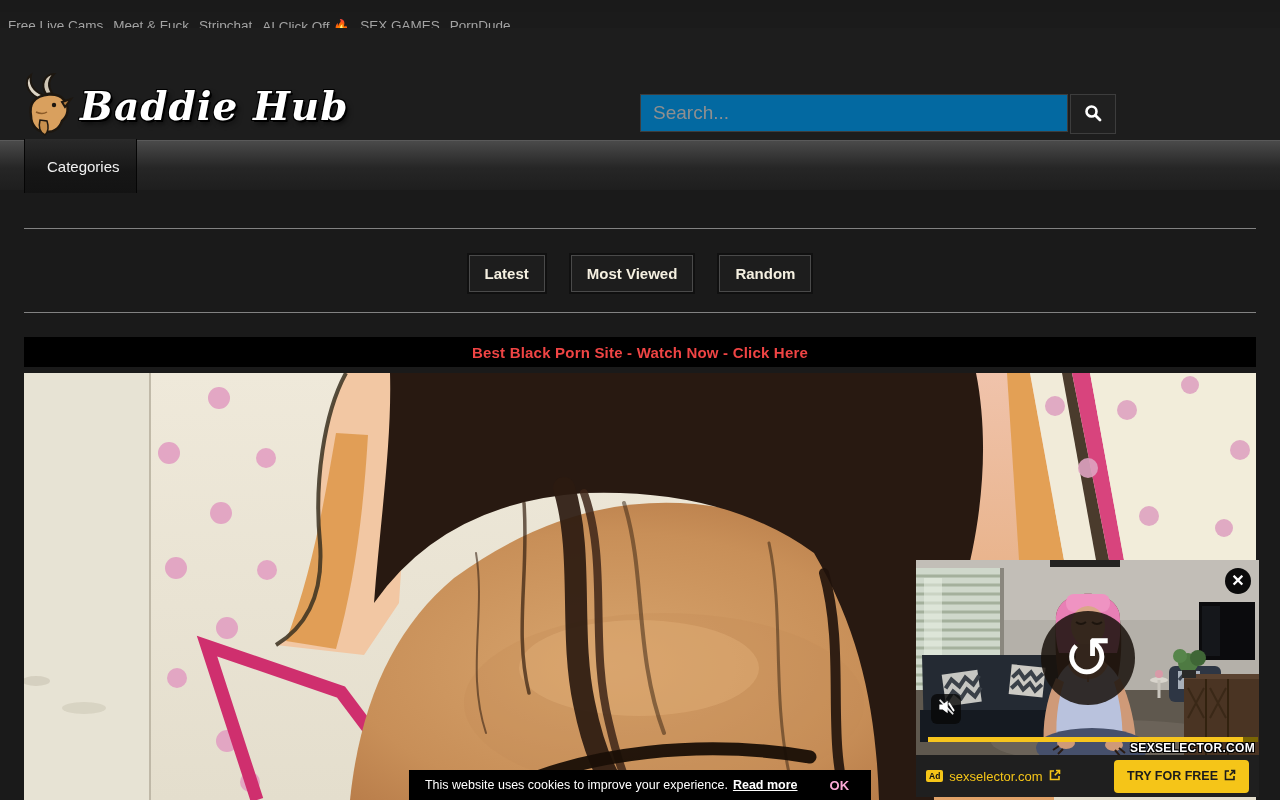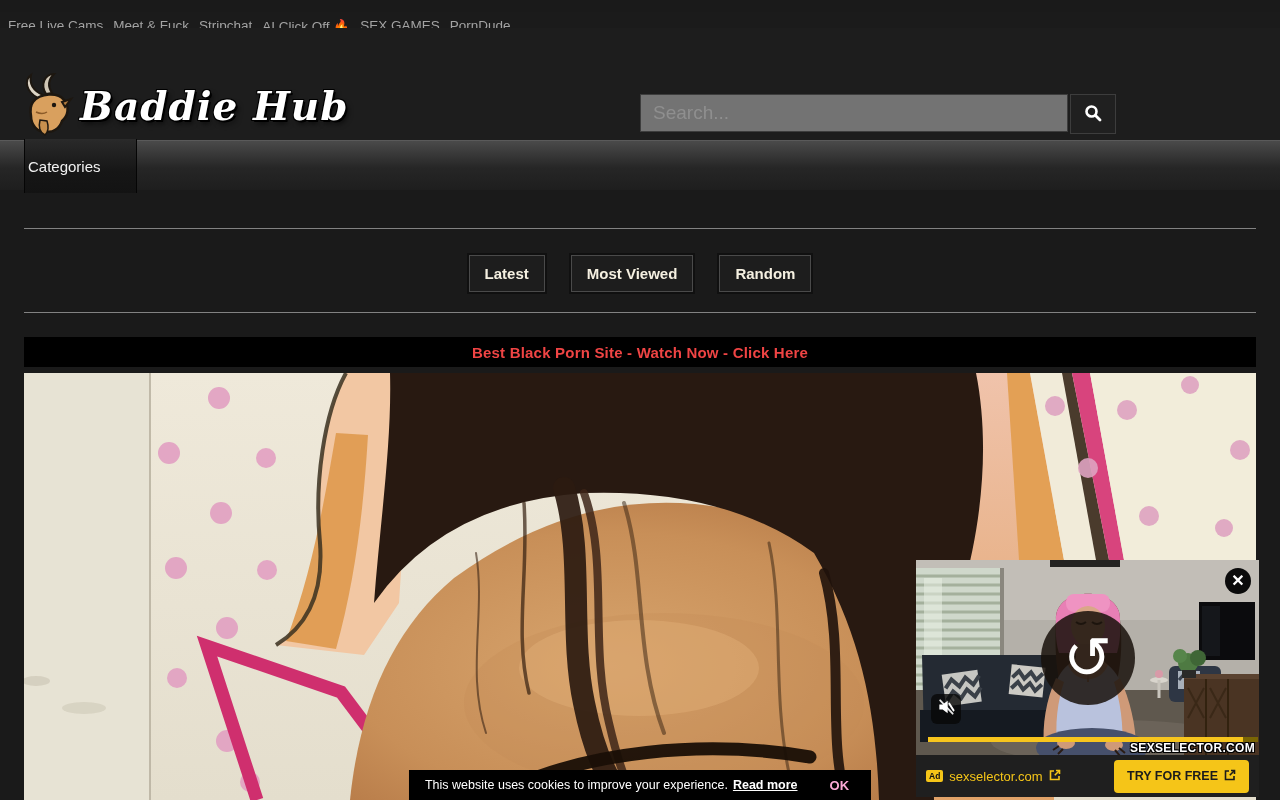--- a/index.html
+++ b/index.html
@@ -13,34 +13,34 @@
     display:flex; align-items:center; padding-left:8px; column-gap:10px;margin-top:12px; }
   .topbar a { color:#a3a3a3; font-size:13.5px; text-decoration:none; white-space:nowrap; cursor:pointer; }
 
   
   .header { position:absolute; left:0; top:28px; width:100%; height:112px; background:#1d1d1d; }
   .logo { position:absolute; left:18px; top:44px; display:flex; align-items:center; gap:4px; cursor:pointer; }
   .logo-text { font-family:"DejaVu Serif", serif; font-style:italic; font-weight:bold;
     font-size:39px; color:#ffffff; letter-spacing:1px; line-height:1;
     text-shadow:2px 2px 0 #000, -1px -1px 0 #000, 1px -1px 0 #000, -1px 1px 0 #000, 3px 4px 5px rgba(0,0,0,.55); }
   .search-wrap { position:absolute; left:640px; top:66px; display:flex; align-items:stretch; gap:2px; }
-  .search-input { width:428px; height:38px; background:#737373; border:1px solid #3d3d3d;
+  .search-input { width:428px; height:38px; background:#0369a1; border:1px solid #3d3d3d;
     color:#d8d8d8; font-size:19px; padding:0 12px; outline:none; }
   .search-input::placeholder { color:#8f8f8f; }
   .search-btn { width:46px; height:40px; background:#202020; border:1px solid #3d3d3d;
     display:flex; align-items:center; justify-content:center; cursor:pointer; }
 
   
   .nav { position:absolute; left:0; top:140px; width:100%; height:50px;
     background:linear-gradient(#4a4a4a, #262626 55%, #1e1e1e);
     border-top:1px solid #5a5a5a; }
   .cat-item { position:absolute; left:24px; top:-2px; width:113px; height:54px;
     background:linear-gradient(#2a2a2a, #161616 60%, #131313);
     border-left:1px solid #050505; border-right:1px solid #050505;
-    display:flex; align-items:center; padding-left:3px; cursor:pointer; }
+    display:flex; align-items:center; padding-left:22px; cursor:pointer; }
   .cat-item span { color:#f0f0f0; font-size:15px; }
 
   .hr { position:absolute; left:24px; right:24px; height:1px; background:#828282; }
   .hr1 { top:228px; } .hr2 { top:312px; }
 
   
   .tabs { position:absolute; left:24px; right:24px; top:255px;
     display:flex; justify-content:center; gap:26px; }
   .tab-btn { background:#1d1d1d; border:1px solid #4a4a4a; outline:2px solid #101010;
     color:#f5f0e1; font-weight:bold; font-size:15px; padding:9px 15px; cursor:pointer;

